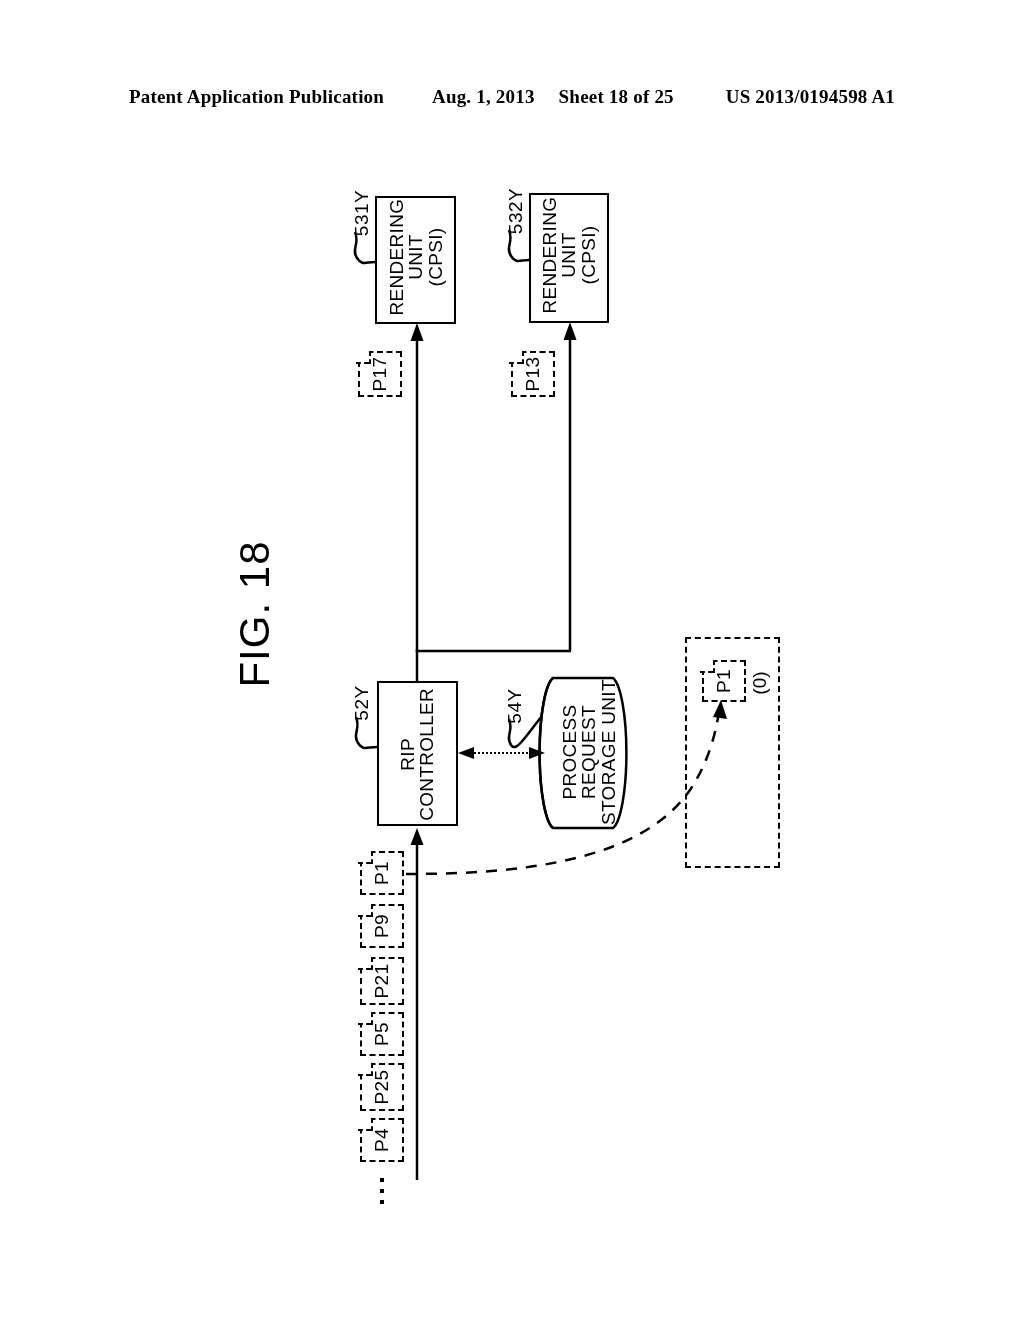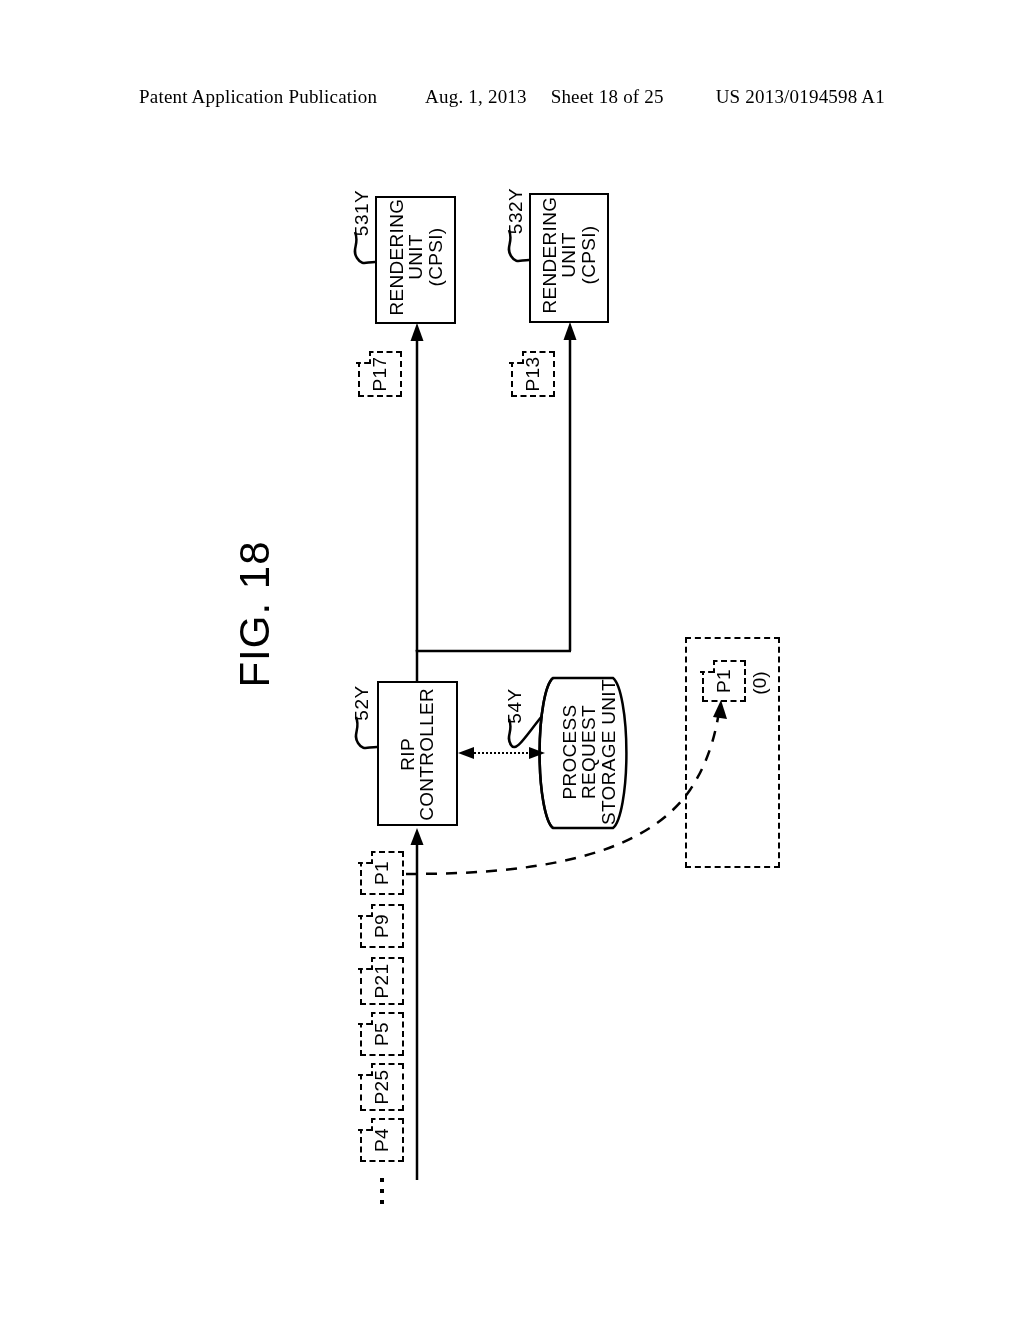--- a/index.html
+++ b/index.html
@@ -17,21 +17,21 @@
   }
 
   
   #patent-header {
     position: absolute;
     top: 86px;
     left: 0;
     width: 1024px;
     text-align: center;
     font-family: "Liberation Serif", serif;
-    font-weight: normal;
+    font-weight: bold;
     font-size: 19px;
     letter-spacing: 0.2px;
     white-space: nowrap;
   }
   #patent-header .seg { display: inline-block; }
   #patent-header .gap-lg { display: inline-block; width: 38px; }
   #patent-header .gap-md { display: inline-block; width: 14px; }
   #patent-header .gap-xl { display: inline-block; width: 42px; }
 
   

